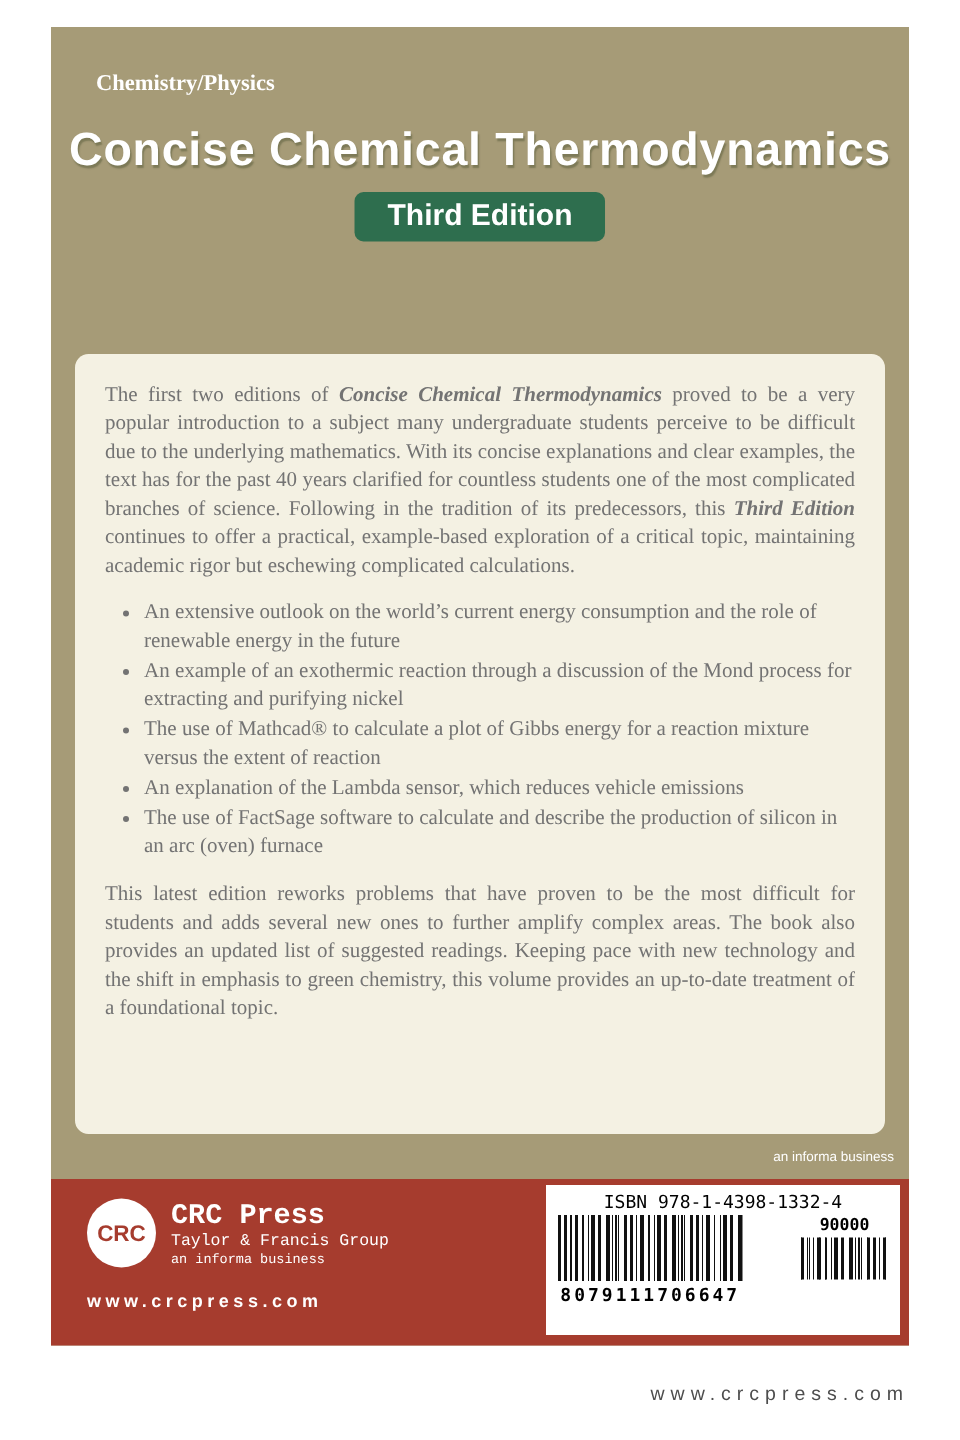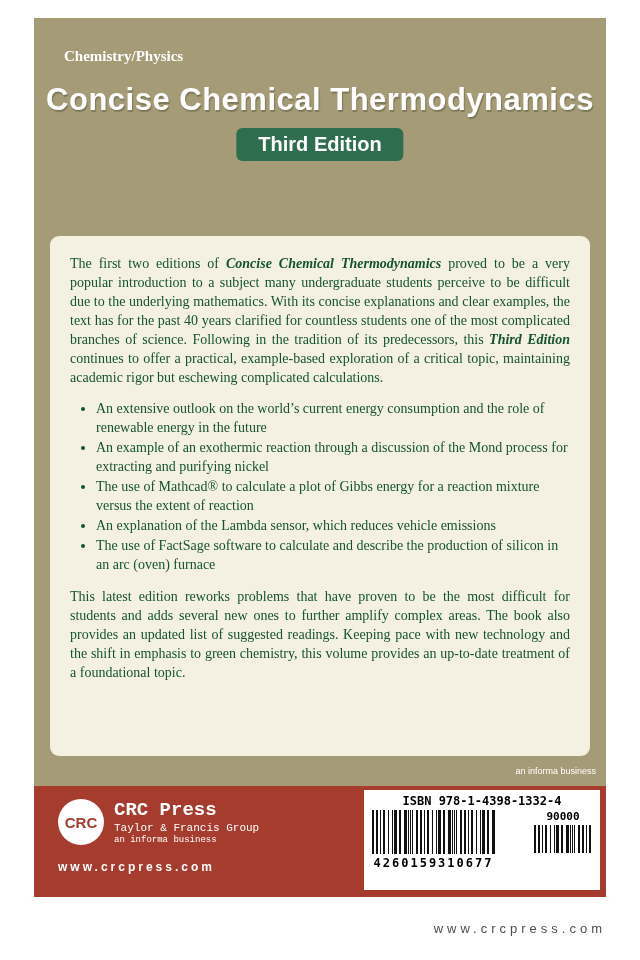--- a/index.html
+++ b/index.html
@@ -16,21 +16,21 @@
     font-family:"Liberation Sans",sans-serif;font-weight:bold;font-size:31px;
     text-shadow:1px 2px 1px rgba(50,60,30,.35);letter-spacing:.5px;}
   .badge{position:absolute;top:110px;left:50%;transform:translateX(-50%);
     background:var(--green);color:#ffffff;font-family:"Liberation Sans",sans-serif;
     font-weight:bold;font-size:20px;padding:5px 22px;border-radius:6px;white-space:nowrap;}
   .author-band{position:absolute;top:152px;left:0;width:100%;height:50px;background:var(--band);
     display:flex;align-items:center;justify-content:center;color:#ffffff;
     font-family:"Liberation Sans",sans-serif;font-size:34px;letter-spacing:3px;}
 
   .panel{position:absolute;top:218px;left:16px;right:16px;height:520px;background:var(--panel);
-    border-radius:9px;padding:18px 20px;overflow:hidden;color:#14532d;
+    border-radius:9px;padding:18px 20px;overflow:hidden;color:#737373;
     font-size:14px;line-height:1.36;}
   .panel p{text-align:justify;margin-bottom:12px;}
   .panel p.no-just{text-align:left;}
   .bi{font-weight:bold;font-style:italic;}
   .panel ul{margin:0 0 12px 26px;}
   .panel li{margin-bottom:1px;text-align:left;}
 
   .informa-note{position:absolute;top:748px;right:10px;color:#ffffff;
     font-family:"Liberation Sans",sans-serif;font-size:9px;}
 
@@ -41,21 +41,21 @@
     font-family:"Liberation Sans",sans-serif;font-weight:bold;font-size:15px;flex:0 0 auto;}
   .crc-lines{color:#ffffff;font-family:Liberation Mono, monospace;line-height:1.15;}
   .crc-name{font-weight:bold;font-size:19px;}
   .crc-group{font-size:11px;}
   .crc-informa{font-size:9px;}
   .crc-url{position:absolute;left:24px;top:74px;color:#ffffff;
     font-family:"Liberation Sans",sans-serif;font-weight:bold;font-size:12px;letter-spacing:3px;}
 
   .barcode{position:absolute;right:6px;top:4px;width:236px;height:100px;background:#ffffff;
     padding:4px 8px;color:#000;}
-  .isbn-row{font-family:"DejaVu Sans Mono",monospace;font-weight:bold;font-size:12px;
+  .isbn-row{font-family:"DejaVu Sans Mono",monospace;font-weight:normal;font-size:12px;
     text-align:center;height:16px;white-space:nowrap;}
   .bc-main{display:flex;gap:6px;}
   .bc-left{flex:1 1 auto;}
   .bars{background:
       repeating-linear-gradient(90deg,#111 0 2px,transparent 2px 5px,#111 5px 6px,transparent 6px 11px),
       repeating-linear-gradient(90deg,#111 0 1px,#fff 1px 4px);}
   .bars-main{height:44px;}
   .digits{font-family:"DejaVu Sans Mono",monospace;font-weight:bold;font-size:12px;
     text-align:center;letter-spacing:2px;margin-top:2px;}
   .bc-addon{width:58px;flex:0 0 auto;margin-left:33px;}
@@ -102,21 +102,21 @@
           <div class="crc-informa">an informa business</div>
         </div>
       </div>
       <div class="crc-url">www.crcpress.com</div>
 
       <div class="barcode">
         <div class="isbn-row">ISBN 978-1-4398-1332-4</div>
         <div class="bc-main">
           <div class="bc-left">
             <div class="bars bars-main"></div>
-            <div class="digits">4260159310677</div>
+            <div class="digits">8079111706647</div>
           </div>
           <div class="bc-addon">
             <div class="price">90000</div>
             <div class="bars bars-addon"></div>
           </div>
         </div>
       </div>
     </div>
   </div>
 

